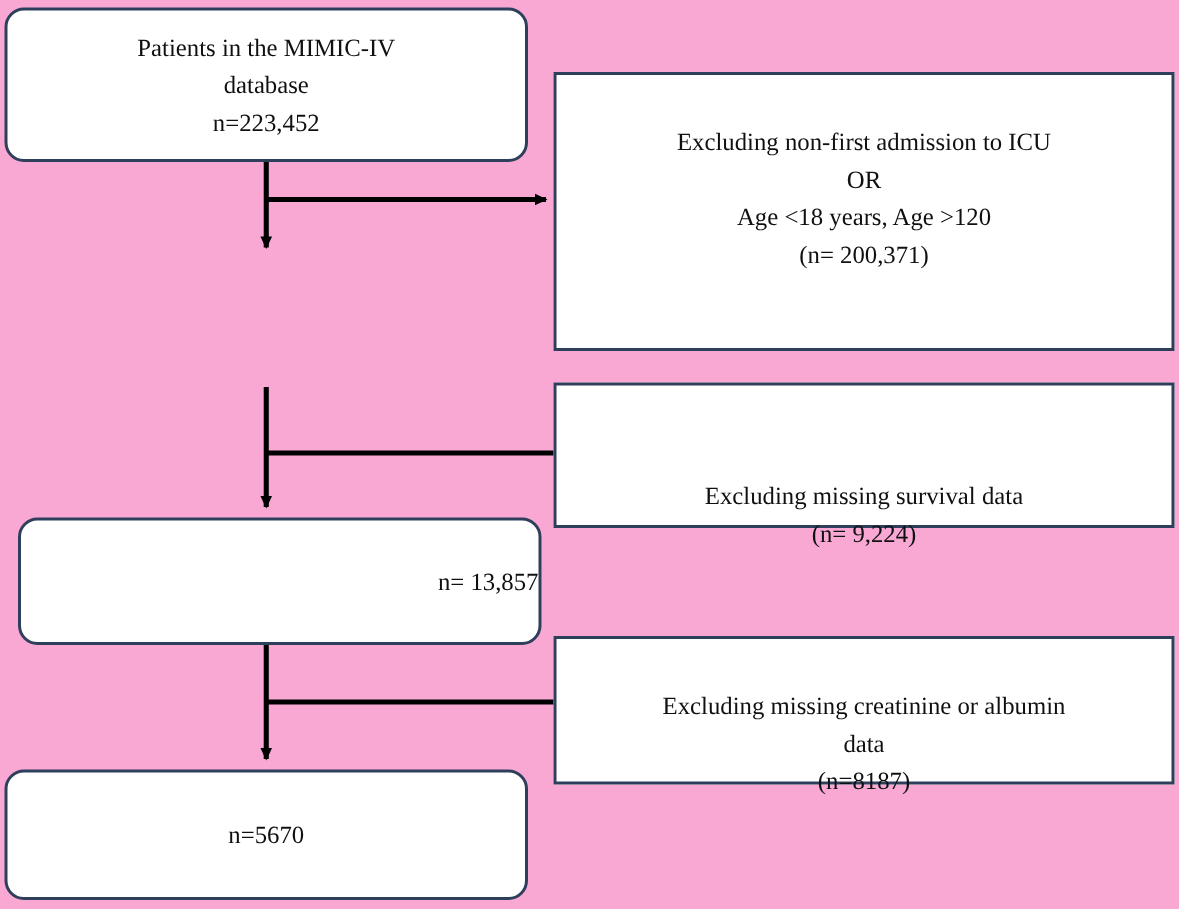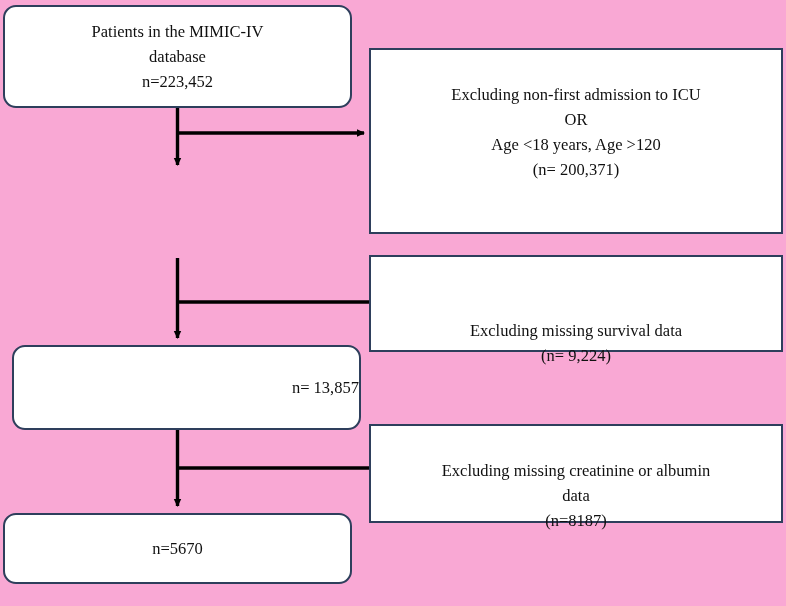--- a/index.html
+++ b/index.html
@@ -77,21 +77,21 @@
     <span class="txt">Patients in the MIMIC-IV
 database
 n=223,452</span>
   </div>
 
 
   <div class="node flow" style="left:12px; top:345px; width:349px; height:85px;text-align:right;">
     <span class="txt">n= 13,857</span>
   </div>
 
-  <div class="node flow" style="left:3px; top:513px; width:349px; height:71px;">
+  <div class="node flow" style="left:3px; top:513px; width:349px; height:87px;">
     <span class="txt">n=5670</span>
   </div>
 
   <div class="node exclude" style="left:369px; top:48px; width:414px; height:186px;">
     <span class="txt">Excluding non-first admission to ICU
 OR
 Age &lt;18 years, Age &gt;120
 (n= 200,371)</span>
   </div>
 

